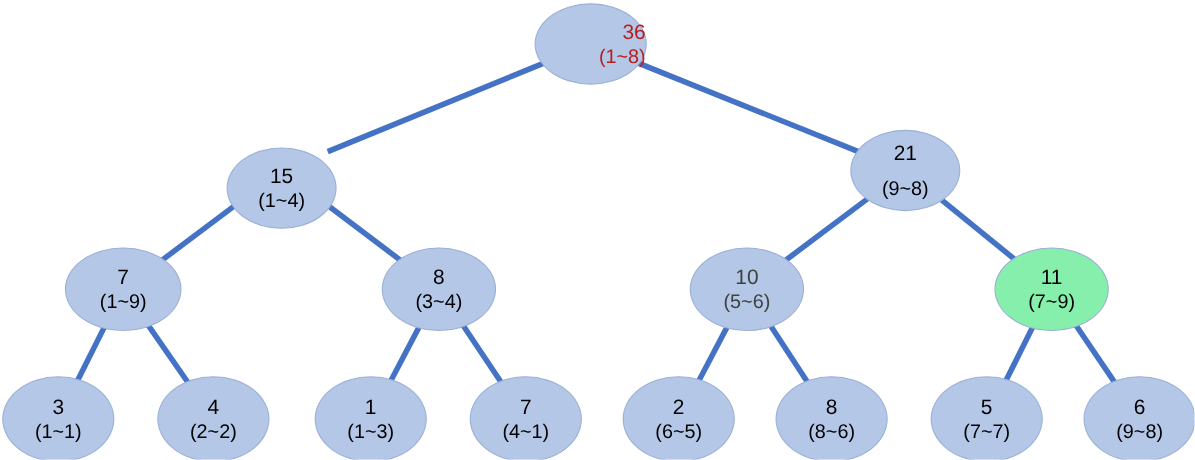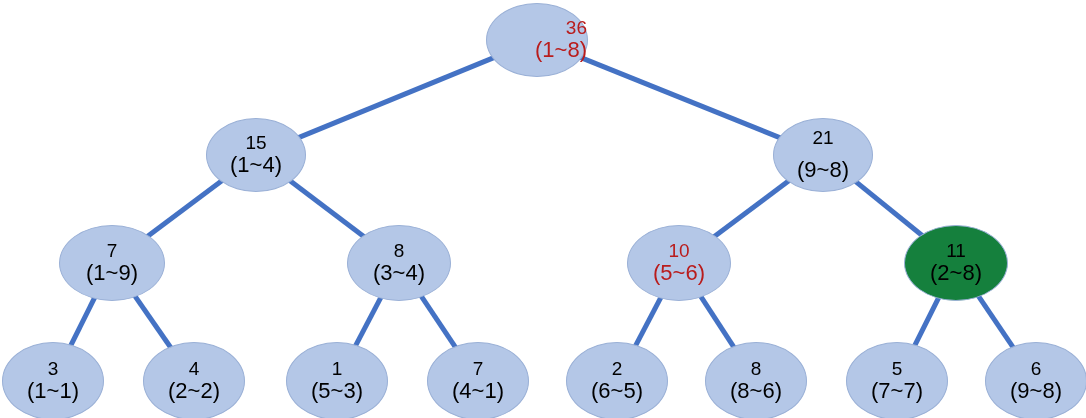--- a/index.html
+++ b/index.html
@@ -39,21 +39,21 @@
     color: #000000;
     line-height: 1.12;
     text-align: center;
     white-space: nowrap;
   }
   .node-value {
     font-size: 19px;
     letter-spacing: 0px;
   }
   .node-range {
-    font-size: 22px;
+    font-size: 18px;
     letter-spacing: 0px;
   }
 </style>
 </head>
 <body>
 
 <div id="diagram-root">
   <svg id="edge-layer" viewBox="0 0 1086 418" width="1086" height="418" xmlns="http://www.w3.org/2000/svg">
       <line x1="494.43113399068534" y1="57.4214220322818" x2="297.9034435761271" y2="137.85090387453874" stroke="#4472c4" stroke-width="5" stroke-linecap="butt"></line>
       <line x1="579.7512453279111" y1="57.190186058425766" x2="780.9224893096894" y2="138.08072122592404" stroke="#4472c4" stroke-width="5" stroke-linecap="butt"></line>
@@ -68,55 +68,55 @@
       <line x1="661.290914424332" y1="296.7043886762714" x2="635.0838585559187" y2="346.58233371615484" stroke="#4472c4" stroke-width="5" stroke-linecap="butt"></line>
       <line x1="700.289109993158" y1="295.6248698596447" x2="734.3214803834021" y2="347.7783725356031" stroke="#4472c4" stroke-width="5" stroke-linecap="butt"></line>
       <line x1="939.0483936389759" y1="296.90321272204824" x2="914.3195835885963" y2="346.36083282280754" stroke="#4472c4" stroke-width="5" stroke-linecap="butt"></line>
       <line x1="977.9625359213258" y1="295.3947404839554" x2="1013.6487765433817" y2="348.031945401488" stroke="#4472c4" stroke-width="5" stroke-linecap="butt"></line>
     </svg>
   <div id="node-layer">
       <div class="tree-node" style="left: 486px; top: 3px; width: 102px; height: 74px; background: rgb(180, 199, 231); border-color: rgb(154, 176, 214); color: #b91c1c; align-items: flex-end;">
         <span class="node-value">36</span>
         <span class="node-range">(1~8)</span>
       </div>
-      <div class="tree-node" style="left: 206px; top: 118px; width: 100px; height: 74px; background: rgb(180, 199, 231); border-color: rgb(154, 176, 214); color: rgb(0, 0, 0);">
+      <div class="tree-node" style="left: 206px; top: 134px; width: 100px; height: 74px; background: rgb(180, 199, 231); border-color: rgb(154, 176, 214); color: rgb(0, 0, 0);">
         <span class="node-value">15</span>
         <span class="node-range">(1~4)</span>
       </div>
       <div class="tree-node" style="left: 773px; top: 118px; width: 100px; height: 74px; background: rgb(180, 199, 231); border-color: rgb(154, 176, 214); color: rgb(0, 0, 0); gap: 10px;">
         <span class="node-value">21</span>
         <span class="node-range">(9~8)</span>
       </div>
       <div class="tree-node" style="left: 59px; top: 225px; width: 106px; height: 76px; background: rgb(180, 199, 231); border-color: rgb(154, 176, 214); color: rgb(0, 0, 0);">
         <span class="node-value">7</span>
         <span class="node-range">(1~9)</span>
       </div>
       <div class="tree-node" style="left: 347px; top: 225px; width: 104px; height: 76px; background: rgb(180, 199, 231); border-color: rgb(154, 176, 214); color: rgb(0, 0, 0);">
         <span class="node-value">8</span>
         <span class="node-range">(3~4)</span>
       </div>
-      <div class="tree-node" style="left: 627px; top: 225px; width: 104px; height: 76px; background: rgb(180, 199, 231); border-color: rgb(154, 176, 214); color: #b91c1c;">
+      <div class="tree-node" style="left: 627px; top: 225px; width: 104px; height: 76px; background: rgb(180, 199, 231); border-color: rgb(154, 176, 214); color: #404040;">
         <span class="node-value">10</span>
         <span class="node-range">(5~6)</span>
       </div>
-      <div class="tree-node" style="left: 904px; top: 225px; width: 104px; height: 76px; background: #15803d; border-color: rgb(154, 176, 214); color: rgb(0, 0, 0);">
+      <div class="tree-node" style="left: 904px; top: 225px; width: 104px; height: 76px; background: #86efac; border-color: rgb(154, 176, 214); color: rgb(0, 0, 0);">
         <span class="node-value">11</span>
-        <span class="node-range">(2~8)</span>
+        <span class="node-range">(7~9)</span>
       </div>
       <div class="tree-node" style="left: 2px; top: 342px; width: 102px; height: 78px; background: rgb(180, 199, 231); border-color: rgb(154, 176, 214); color: rgb(0, 0, 0);">
         <span class="node-value">3</span>
         <span class="node-range">(1~1)</span>
       </div>
       <div class="tree-node" style="left: 143px; top: 342px; width: 102px; height: 78px; background: rgb(180, 199, 231); border-color: rgb(154, 176, 214); color: rgb(0, 0, 0);">
         <span class="node-value">4</span>
         <span class="node-range">(2~2)</span>
       </div>
       <div class="tree-node" style="left: 286px; top: 342px; width: 102px; height: 78px; background: rgb(180, 199, 231); border-color: rgb(154, 176, 214); color: rgb(0, 0, 0);">
         <span class="node-value">1</span>
-        <span class="node-range">(5~3)</span>
+        <span class="node-range">(1~3)</span>
       </div>
       <div class="tree-node" style="left: 427px; top: 342px; width: 102px; height: 78px; background: rgb(180, 199, 231); border-color: rgb(154, 176, 214); color: rgb(0, 0, 0);">
         <span class="node-value">7</span>
         <span class="node-range">(4~1)</span>
       </div>
       <div class="tree-node" style="left: 566px; top: 342px; width: 102px; height: 78px; background: rgb(180, 199, 231); border-color: rgb(154, 176, 214); color: rgb(0, 0, 0);">
         <span class="node-value">2</span>
         <span class="node-range">(6~5)</span>
       </div>
       <div class="tree-node" style="left: 705px; top: 342px; width: 102px; height: 78px; background: rgb(180, 199, 231); border-color: rgb(154, 176, 214); color: rgb(0, 0, 0);">

